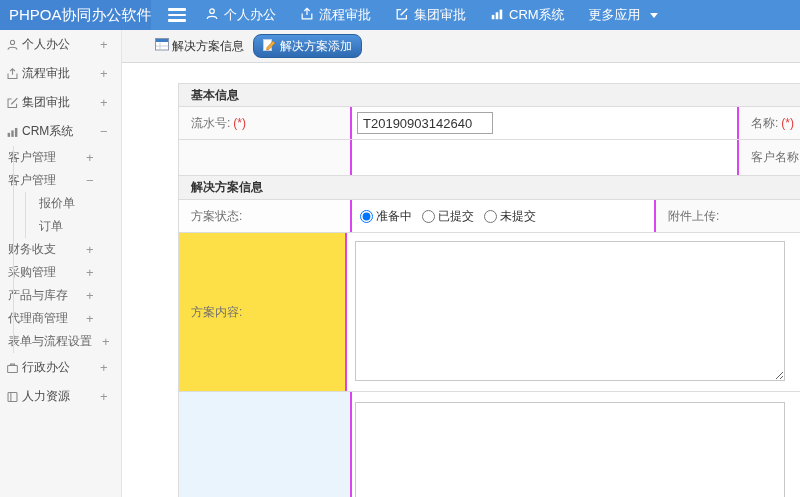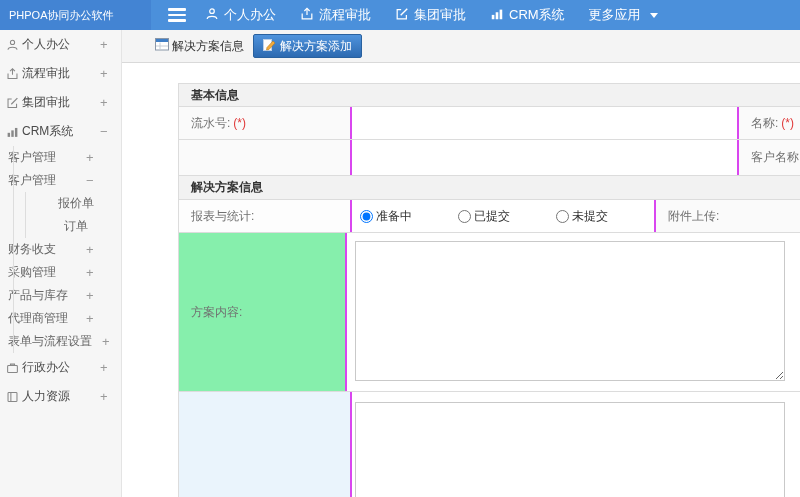--- a/index.html
+++ b/index.html
@@ -2,53 +2,53 @@
 <html><head>
 <meta charset="utf-8">
 <style>
   * { margin:0; padding:0; box-sizing:border-box; }
   html,body { width:800px; height:497px; overflow:hidden;
     font-family:"Liberation Sans","DejaVu Sans",sans-serif; background:#fff; }
 
   
   .topbar { position:absolute; left:0; top:0; width:800px; height:30px; background:#4b90db; }
   .logo { position:absolute; left:0; top:0; width:151px; height:30px; background:#4384d3;
-    color:#fff; font-size:11px; line-height:30px; padding-left:9px; white-space:nowrap; }
+    color:#fff; font-size:15px; line-height:30px; padding-left:9px; white-space:nowrap; }
   .hamburger { position:absolute; left:168px; top:8px; width:18px; height:14px; cursor:pointer; }
   .hamburger span { display:block; width:18px; height:2.5px; background:#fff; border-radius:1px; margin-bottom:3px; }
   .topnav { position:absolute; left:205px; top:0; height:30px; display:flex; align-items:center; }
   .topnav-item { display:flex; align-items:center; gap:5px; color:#fff; font-size:13px;
     margin-right:24px; cursor:pointer; white-space:nowrap; }
   .caret { width:0; height:0; border-left:4.5px solid transparent; border-right:4.5px solid transparent;
     border-top:5px solid #fff; margin-left:4px; }
 
   
   .sidebar { position:absolute; left:0; top:30px; width:122px; height:467px;
     background:#f6f6f6; border-right:1px solid #e4e4e4; }
   .s-item { position:relative; display:flex; align-items:center; font-size:12px; color:#555; cursor:pointer; }
   .s-item.lv0 { height:29px; padding-left:22px; color:#4a4a4a; }
   .s-item.lv0.active { background:#e7e7e7; }
   .s-item.lv1 { height:23px; padding-left:8px; color:#666; }
-  .s-item.lv2 { height:23px; padding-left:31px; color:#666;justify-content:center; }
+  .s-item.lv2 { height:23px; padding-left:39px; color:#666; }
   .s-item.lv1::before, .s-item.lv2::before { content:""; position:absolute; left:13px; top:0; bottom:0;
     width:1px; background:#ddd; }
   .s-item.lv2::after { content:""; position:absolute; left:25px; top:0; bottom:0; width:1px; background:#ddd; }
   .s-icon { position:absolute; left:6px; top:50%; transform:translateY(-50%); width:13px; height:13px; }
   .s-toggle { position:absolute; color:#999; font-size:13px; line-height:1; }
   .lv0 .s-toggle { left:100px; }
   .lv1 .s-toggle { left:86px; }
   .lv1.long .s-toggle { left:102px; }
 
   
   .main { position:absolute; left:122px; top:30px; width:678px; height:467px; background:#fff; }
   .tabstrip { position:relative; width:100%; height:33px; background:#f4f4f4;
     border-bottom:1px solid #d9d9d9; display:flex; align-items:center; padding-left:33px; }
   .tab-info { display:flex; align-items:center; gap:3px; font-size:12px; color:#333; cursor:pointer; }
   .tab-add { display:flex; align-items:center; gap:4px; margin-left:9px; height:24px; padding:0 9px;
-    background:linear-gradient(#4f93dc,#2d6ab1); border:1px solid #29619f; border-radius:2px;
+    background:linear-gradient(#4f93dc,#2d6ab1); border:1px solid #29619f; border-radius:8px;
     color:#fff; font-size:12px; cursor:pointer; }
 
   
   .fwrap { position:absolute; left:178px; top:83px; width:830px; font-size:12px; color:#707070; }
   .frow { position:absolute; left:0; width:830px; border:1px solid #dcdcdc; border-top:none; background:#fff; }
   .frow.first { border-top:1px solid #dcdcdc; }
   .sect { background:#f2f2f2; display:flex; align-items:center; padding-left:12px;
     font-weight:bold; color:#333; }
   .cell { position:absolute; top:0; bottom:0; border-right:2px solid #d946ef; display:flex; align-items:center; }
   .cell.lastc { border-right:none; }
@@ -226,60 +226,61 @@
   <div class="frow" style="top:24px; height:33px;">
     <div class="cell lblc" style="left:0; width:173px;">
       <span>流水号:</span>
       <span class="req">(*)</span>
     </div>
     <div class="cell" style="left:173px; width:387px;"></div>
     <div class="cell lblc lastc" style="left:560px; width:270px;">
       <span>名称:</span>
       <span class="req">(*)</span>
     </div>
+    <input class="f-input" type="text" value="T20190903142640" style="">
   </div>
 
   <div class="frow" style="top:57px; height:36px;">
     <div class="cell lblc" style="left:0; width:173px;"></div>
     <div class="cell" style="left:173px; width:387px;"></div>
     <div class="cell lblc lastc" style="left:560px; width:270px;">
       <span>客户名称:</span>
 
     </div>
   </div>
 
   <div class="frow sect" style="top:93px; height:24px;">
     <span>解决方案信息</span>
   </div>
 
   <div class="frow" style="top:117px; height:33px;">
     <div class="cell lblc" style="left:0; width:173px; background:#fdfdfd;">
-      <span>报表与统计:</span>
-    </div>
-    <div class="cell radio-cell" style="left:173px; width:304px; padding-left:8px;gap:36px;">
+      <span>方案状态:</span>
+    </div>
+    <div class="cell radio-cell" style="left:173px; width:304px; padding-left:8px;">
       <label>
         <input type="radio" name="status" checked="" style="">
         <span>准备中</span>
       </label>
       <label>
         <input type="radio" name="status" style="">
         <span>已提交</span>
       </label>
       <label>
         <input type="radio" name="status" style="">
         <span>未提交</span>
       </label>
     </div>
     <div class="cell lblc lastc" style="left:477px; width:353px;">
       <span>附件上传:</span>
     </div>
   </div>
 
   <div class="frow" style="top:150px; height:159px;">
-    <div class="cell lblc" style="left:0; width:168px; background:#86efac;">
+    <div class="cell lblc" style="left:0; width:168px; background:#fde047;">
       <span>方案内容:</span>
     </div>
     <div class="cell lastc" style="left:173px; width:657px;"></div>
     <textarea class="f-ta" style="top: 8px; width: 430px; height: 140px;"></textarea>
   </div>
 
   <div class="frow" style="top:309px; height:250px;">
     <div class="cell lblc" style="left:0; width:173px; background:#eaf4fc;">
       
     </div>

